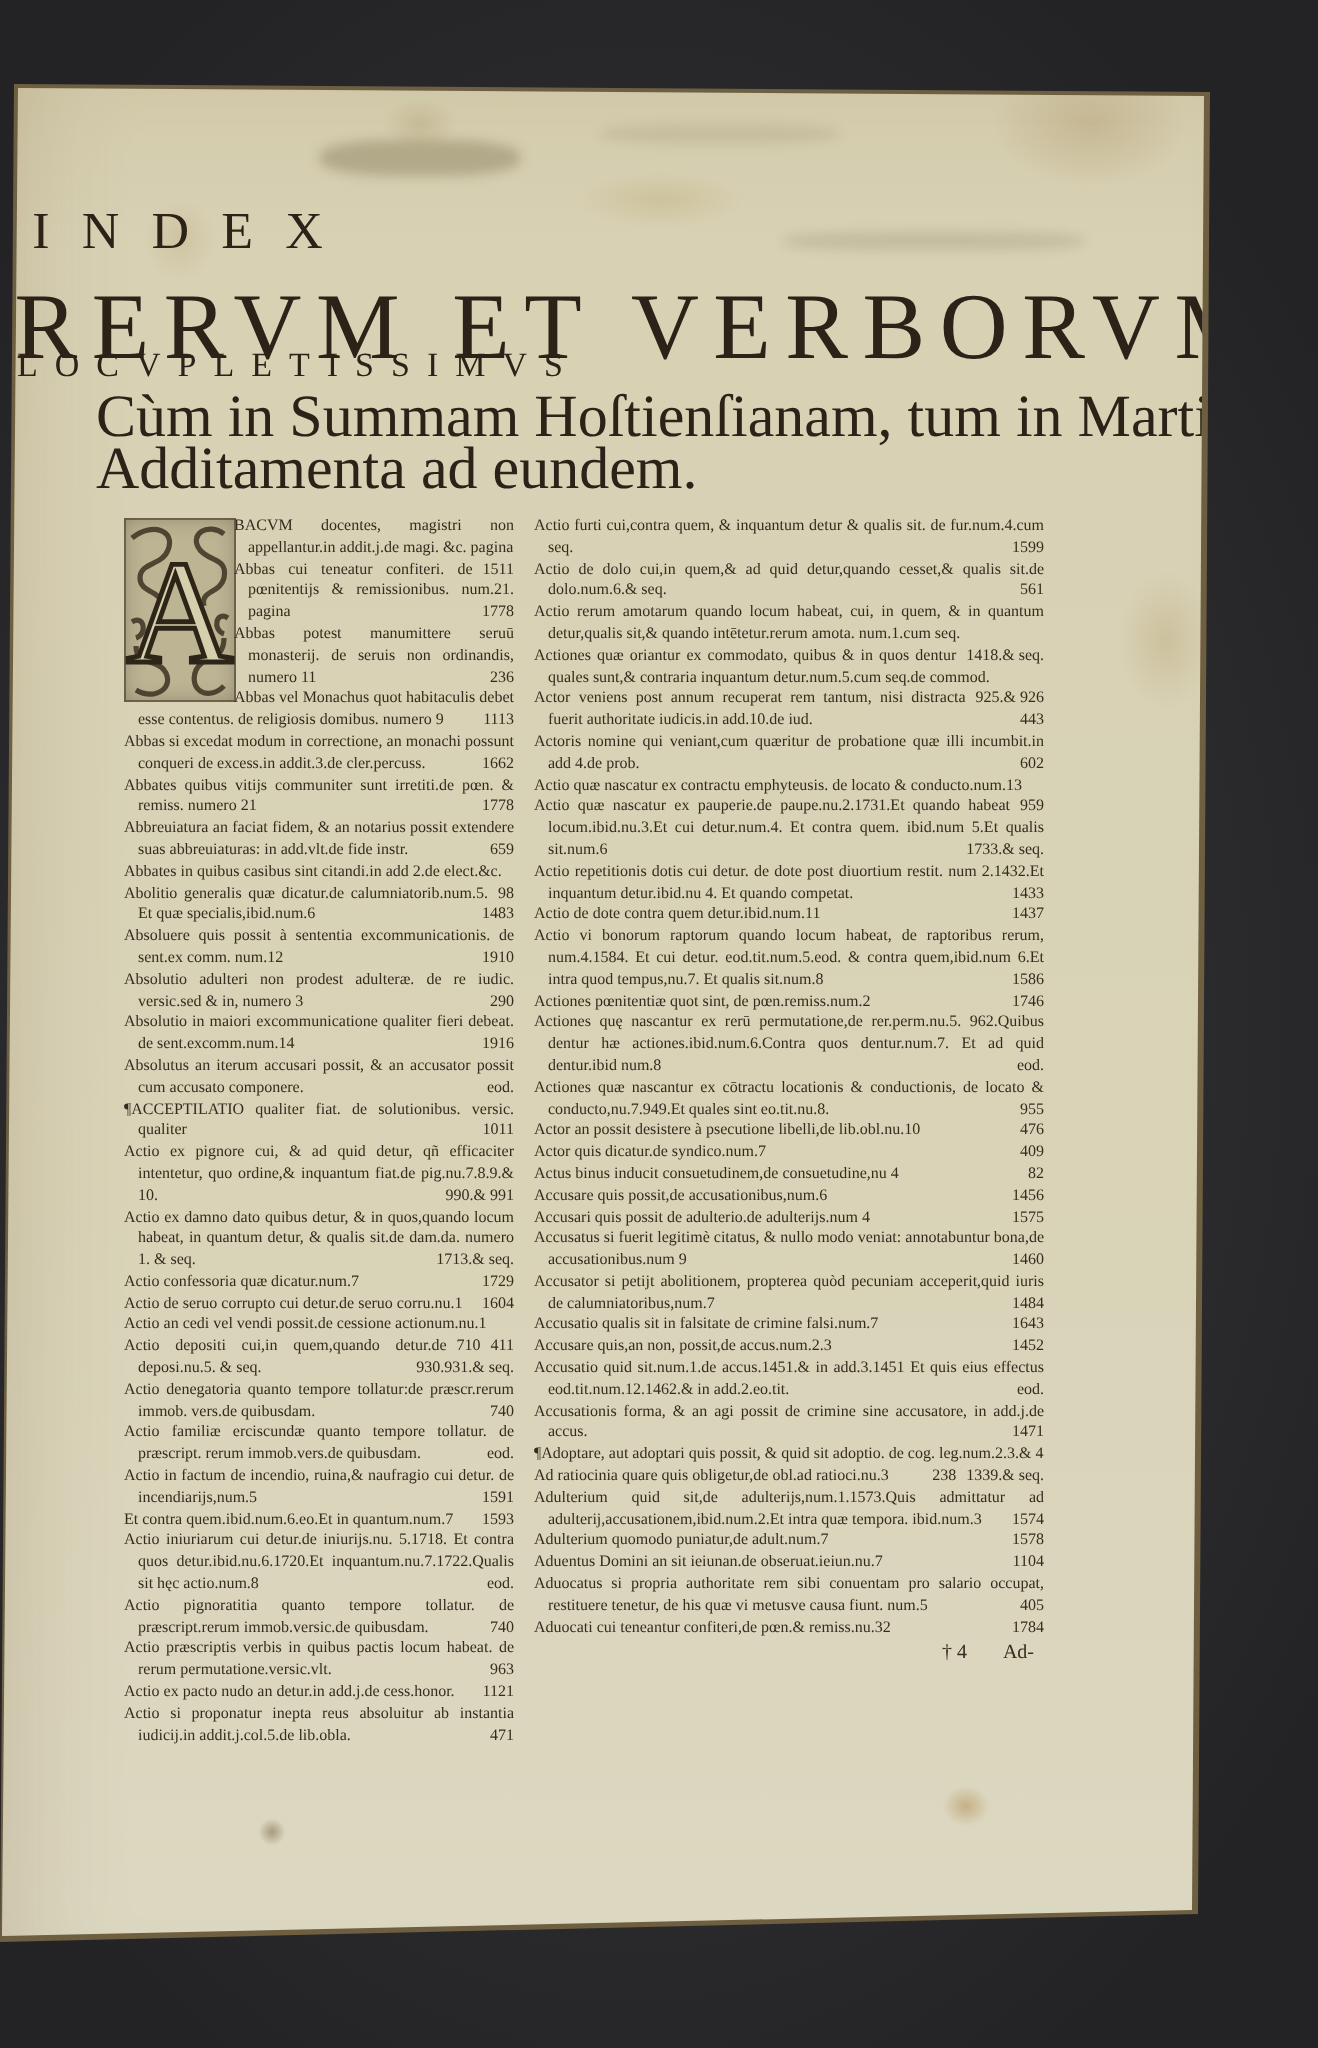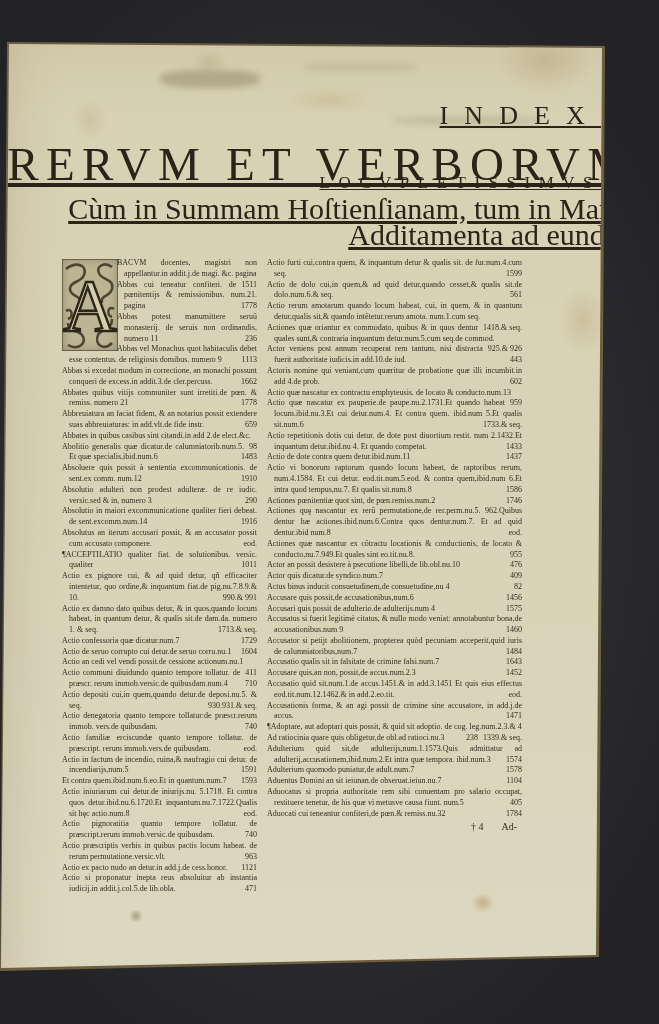--- a/index.html
+++ b/index.html
@@ -31,21 +31,21 @@
       linear-gradient(180deg, #cfc7a6 0%, #d8d1b4 12%, #d9d3b8 60%, #ddd8c2 100%);
     box-shadow:inset 0 0 60px rgba(120,95,55,.28);
     color:#332a1e;
   }
   
   .smudge{position:absolute;background:rgba(95,85,50,.30);filter:blur(3px);border-radius:40%;}
   .smudge.s1{left:160px;top:70px;width:100px;height:18px;}
   .smudge.s2{left:392px;top:116px;width:150px;height:9px;opacity:.55;}
   .smudge.s3{left:300px;top:62px;width:120px;height:10px;opacity:.4;}
 
-  .tblock{position:absolute;left:0;width:601px;text-align:right;color:#2b2318;text-decoration:underline;}
+  .tblock{position:absolute;left:0;width:601px;text-align:left;color:#2b2318;}
   .t-index{top:101px;font-size:26px;letter-spacing:.62em;text-indent:.62em;}
   .t-main{top:137px;font-size:47px;letter-spacing:.155em;text-indent:.155em;white-space:nowrap;}
   .t-caps{top:173px;font-size:17px;letter-spacing:.5em;text-indent:.5em;}
   .t-sub{top:196px;font-size:30px;line-height:26px;margin-left:48px;}
 
   .col{
     position:absolute;top:258px;font-size:8px;line-height:10.8px;
     text-align:justify;color:#352c1f;
   }
   .col-left{left:62px;width:195px;}
@@ -107,21 +107,21 @@
       <div class="entry"><span>Absoluere quis possit à sententia excommunicationis. de sent.ex comm. num.12 </span><span class="ref">1910</span></div>
       <div class="entry"><span>Absolutio adulteri non prodest adulteræ. de re iudic. versic.sed &amp; in, numero 3 </span><span class="ref">290</span></div>
       <div class="entry"><span>Absolutio in maiori excommunicatione qualiter fieri debeat. de sent.excomm.num.14 </span><span class="ref">1916</span></div>
       <div class="entry"><span>Absolutus an iterum accusari possit, &amp; an accusator possit cum accusato componere. </span><span class="ref">eod.</span></div>
       <div class="entry"><span>¶ACCEPTILATIO qualiter fiat. de solutionibus. versic. qualiter </span><span class="ref">1011</span></div>
       <div class="entry"><span>Actio ex pignore cui, &amp; ad quid detur, qñ efficaciter intentetur, quo ordine,&amp; inquantum fiat.de pig.nu.7.8.9.&amp; 10. </span><span class="ref">990.&amp; 991</span></div>
       <div class="entry"><span>Actio ex damno dato quibus detur, &amp; in quos,quando locum habeat, in quantum detur, &amp; qualis sit.de dam.da. numero 1. &amp; seq. </span><span class="ref">1713.&amp; seq.</span></div>
       <div class="entry"><span>Actio confessoria quæ dicatur.num.7 </span><span class="ref">1729</span></div>
       <div class="entry"><span>Actio de seruo corrupto cui detur.de seruo corru.nu.1 </span><span class="ref">1604</span></div>
       <div class="entry"><span>Actio an cedi vel vendi possit.de cessione actionum.nu.1 </span><span class="ref">411</span></div>
-      <div class="entry"><span>Actio communi diuidundo quanto tempore tollatur. de præscr. rerum immob.versic.de quibusdam.num.4 </span><span class="ref">710</span></div>
+      <div class="entry"><span class="ref">710</span></div>
       <div class="entry"><span>Actio depositi cui,in quem,quando detur.de deposi.nu.5. &amp; seq. </span><span class="ref">930.931.&amp; seq.</span></div>
       <div class="entry"><span>Actio denegatoria quanto tempore tollatur:de præscr.rerum immob. vers.de quibusdam. </span><span class="ref">740</span></div>
       <div class="entry"><span>Actio familiæ erciscundæ quanto tempore tollatur. de præscript. rerum immob.vers.de quibusdam. </span><span class="ref">eod.</span></div>
       <div class="entry"><span>Actio in factum de incendio, ruina,&amp; naufragio cui detur. de incendiarijs,num.5 </span><span class="ref">1591</span></div>
       <div class="entry"><span>Et contra quem.ibid.num.6.eo.Et in quantum.num.7 </span><span class="ref">1593</span></div>
       <div class="entry"><span>Actio iniuriarum cui detur.de iniurijs.nu. 5.1718. Et contra quos detur.ibid.nu.6.1720.Et inquantum.nu.7.1722.Qualis sit hęc actio.num.8 </span><span class="ref">eod.</span></div>
       <div class="entry"><span>Actio pignoratitia quanto tempore tollatur. de præscript.rerum immob.versic.de quibusdam. </span><span class="ref">740</span></div>
       <div class="entry"><span>Actio præscriptis verbis in quibus pactis locum habeat. de rerum permutatione.versic.vlt. </span><span class="ref">963</span></div>
       <div class="entry"><span>Actio ex pacto nudo an detur.in add.j.de cess.honor. </span><span class="ref">1121</span></div>
       <div class="entry"><span>Actio si proponatur inepta reus absoluitur ab instantia iudicij.in addit.j.col.5.de lib.obla. </span><span class="ref">471</span></div>

